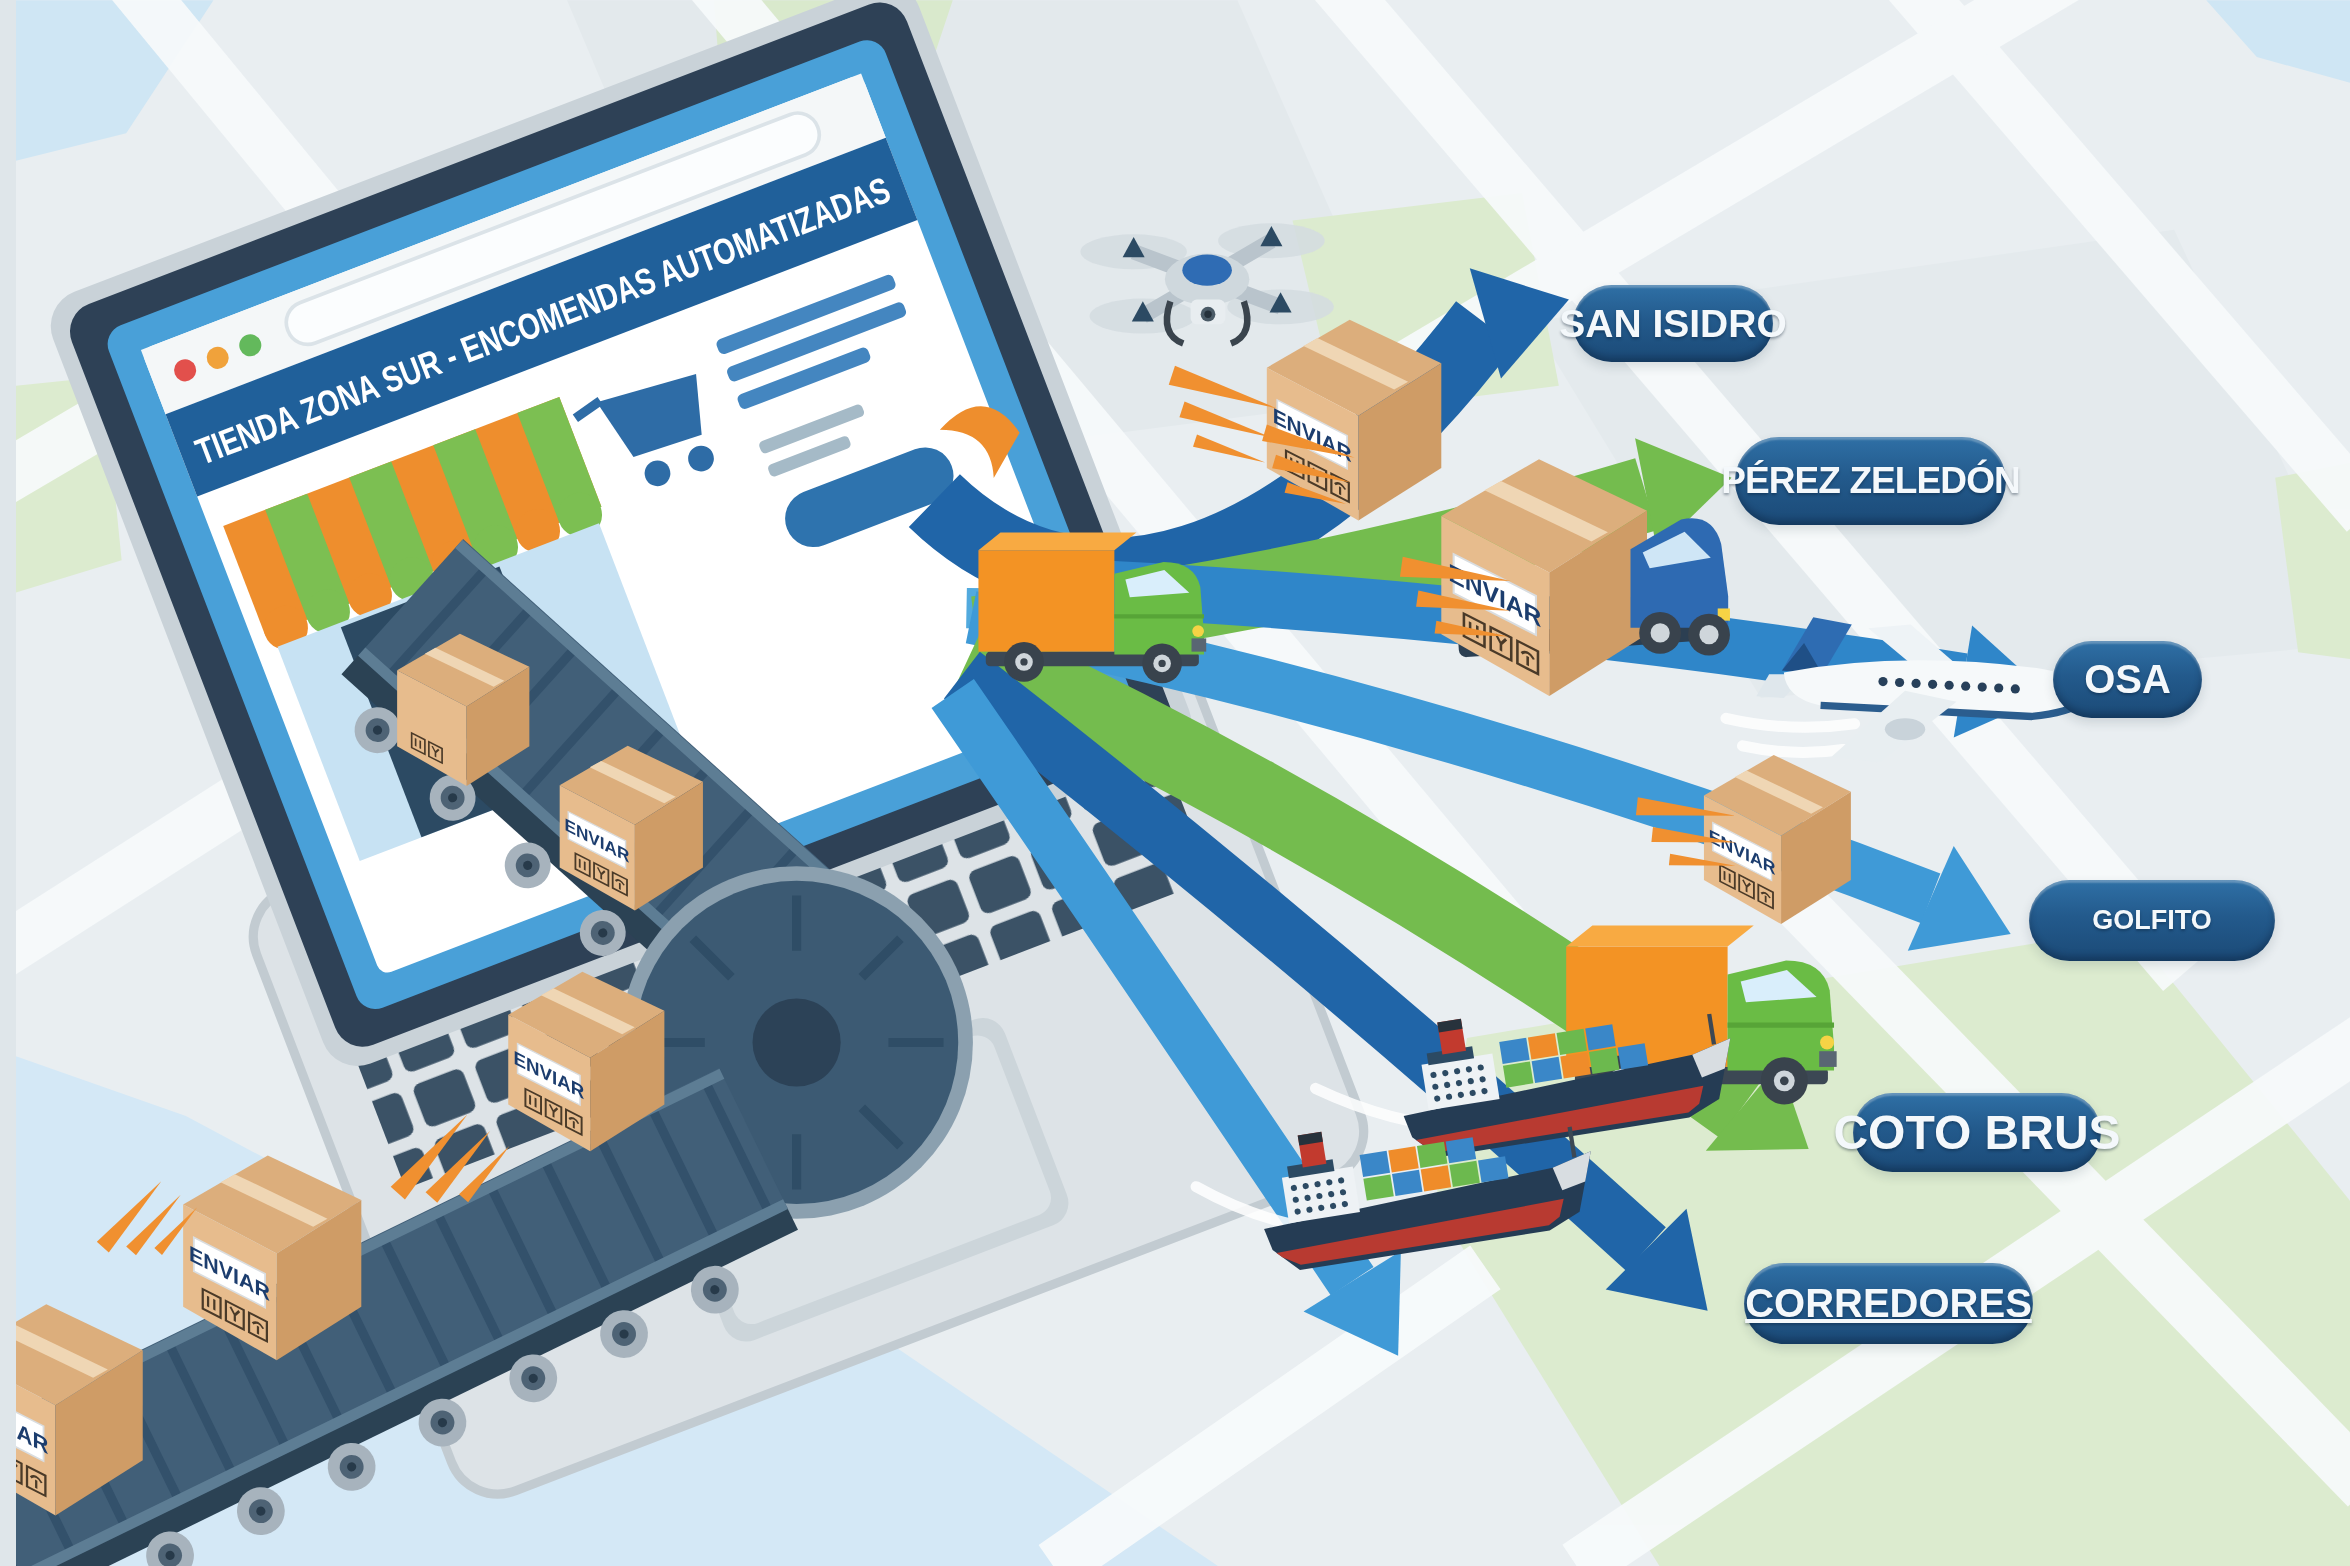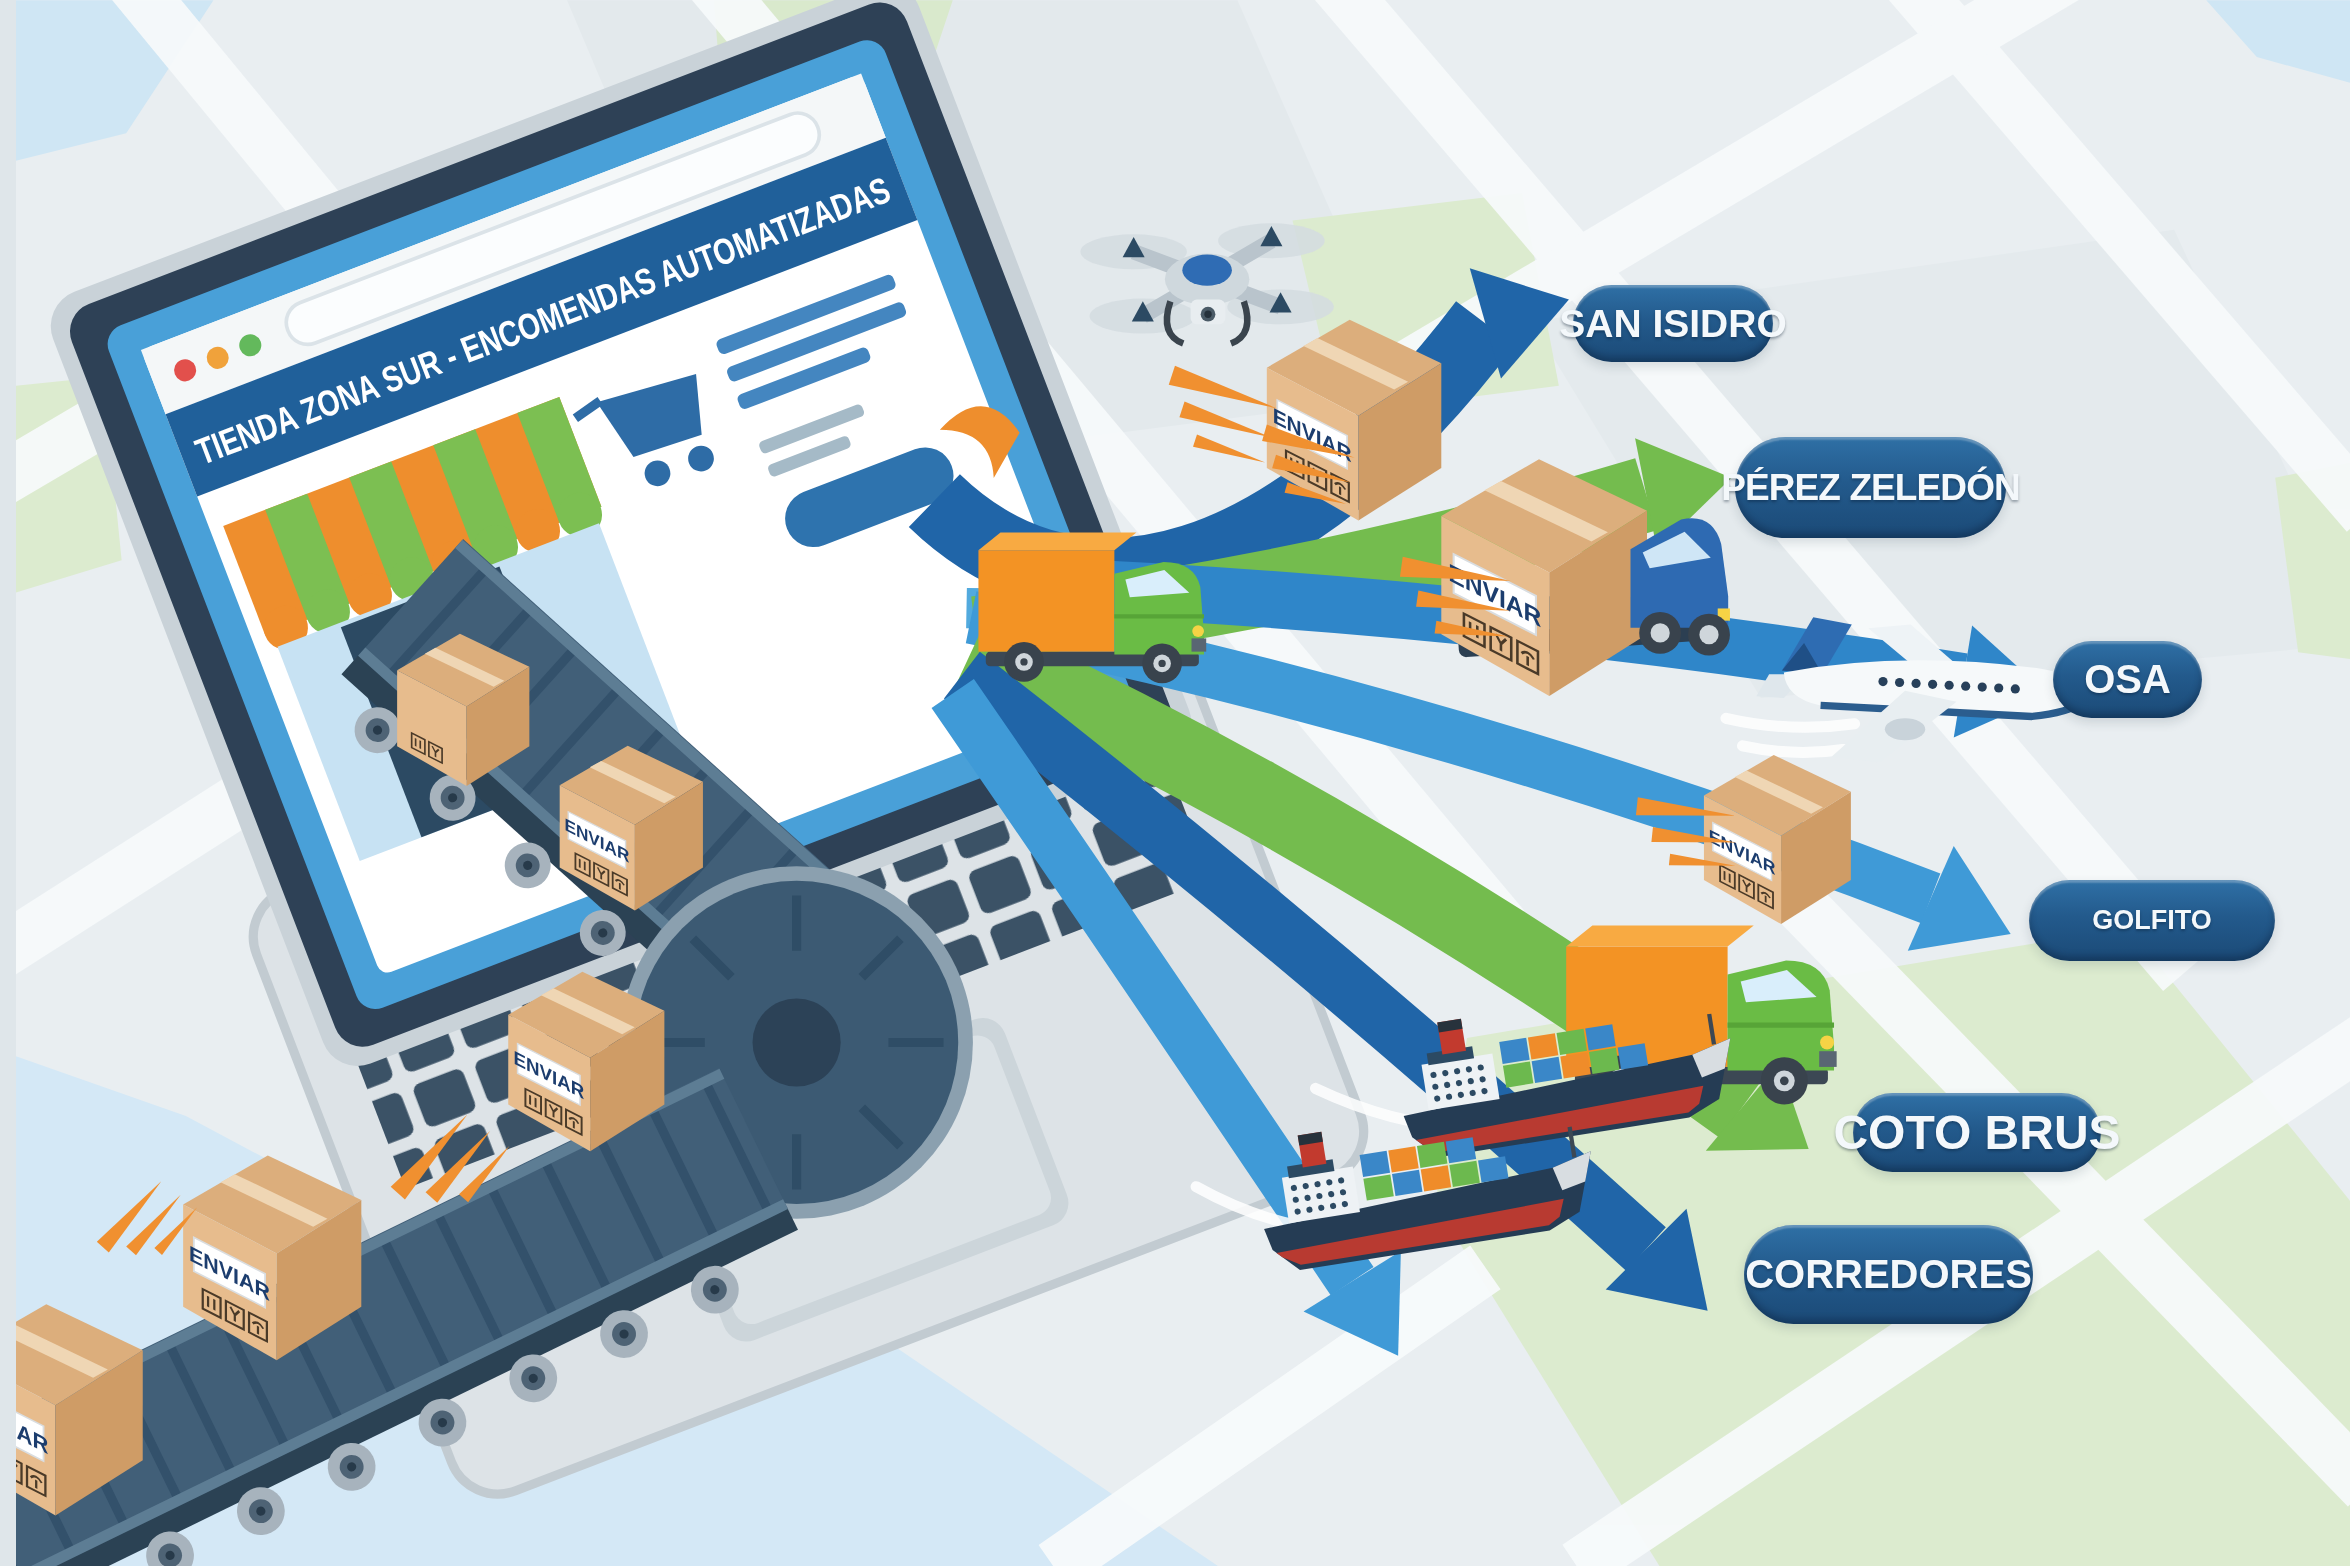--- a/index.html
+++ b/index.html
@@ -407,30 +407,30 @@
   <use href="#speed" transform="translate(1510,606) rotate(8)"></use>
   <use href="#speed" transform="translate(1766,868) rotate(6) scale(0.9)"></use>
   <use href="#speed" transform="translate(1362,462) rotate(16) scale(0.85)"></use>
   <use href="#speed" transform="translate(408,1292) rotate(-48) scale(0.95)"></use>
   <use href="#speed" transform="translate(88,1352) rotate(-48) scale(0.8)"></use>
 </svg>
 
 <div class="pill" style="left:1557px;top:285px;width:200px;height:77px;font-size:39px;">
   <span>SAN ISIDRO</span>
 </div>
-<div class="pill" style="left:1719px;top:437px;width:271px;height:101px;font-size:37px;letter-spacing:-0.9px;">
+<div class="pill" style="left:1719px;top:437px;width:271px;height:88px;font-size:37px;letter-spacing:-0.9px;">
   <span>PÉREZ ZELEDÓN</span>
 </div>
 <div class="pill" style="left:2037px;top:641px;width:149px;height:77px;font-size:40px;">
   <span>OSA</span>
 </div>
 <div class="pill" style="left:2013px;top:880px;width:246px;height:81px;font-size:27px;">
   <span>GOLFITO</span>
 </div>
 <div class="pill" style="left:1837px;top:1093px;width:248px;height:79px;font-size:48px;">
   <span>COTO BRUS</span>
 </div>
-<div class="pill" style="left:1728px;top:1225px;width:289px;height:99px;font-size:40px;">
+<div class="pill" style="left:1728px;top:1263px;width:289px;height:81px;font-size:40px;text-decoration:underline;">
   <span>CORREDORES</span>
 </div>
 
 </div>
 
 
 </body></html>

